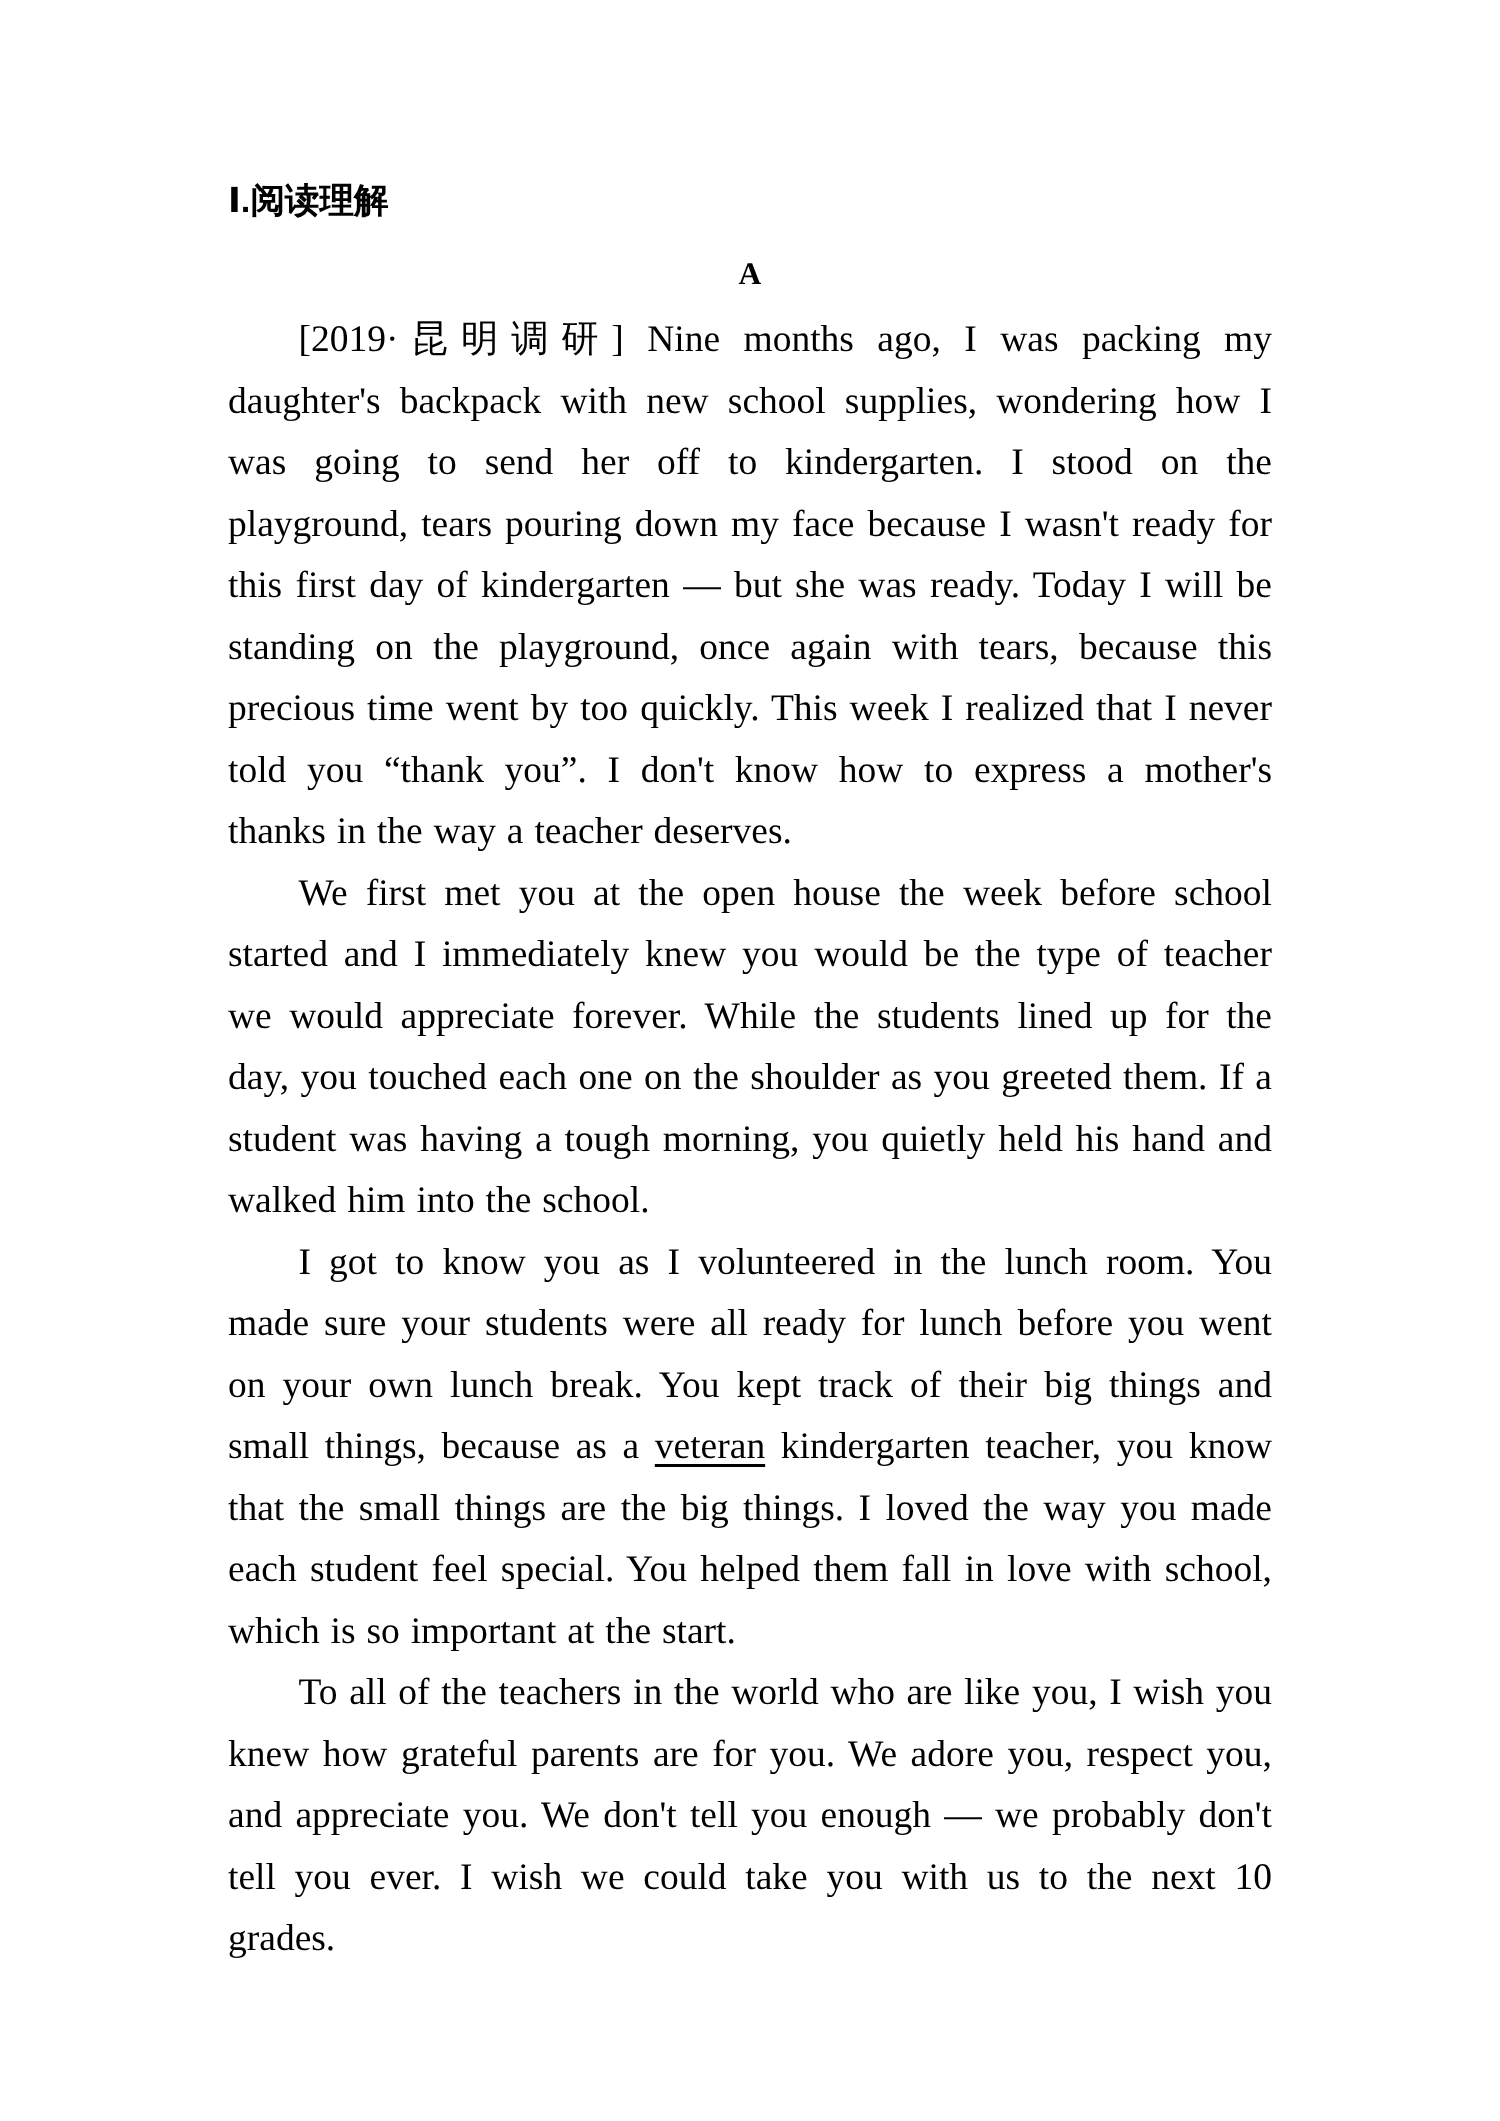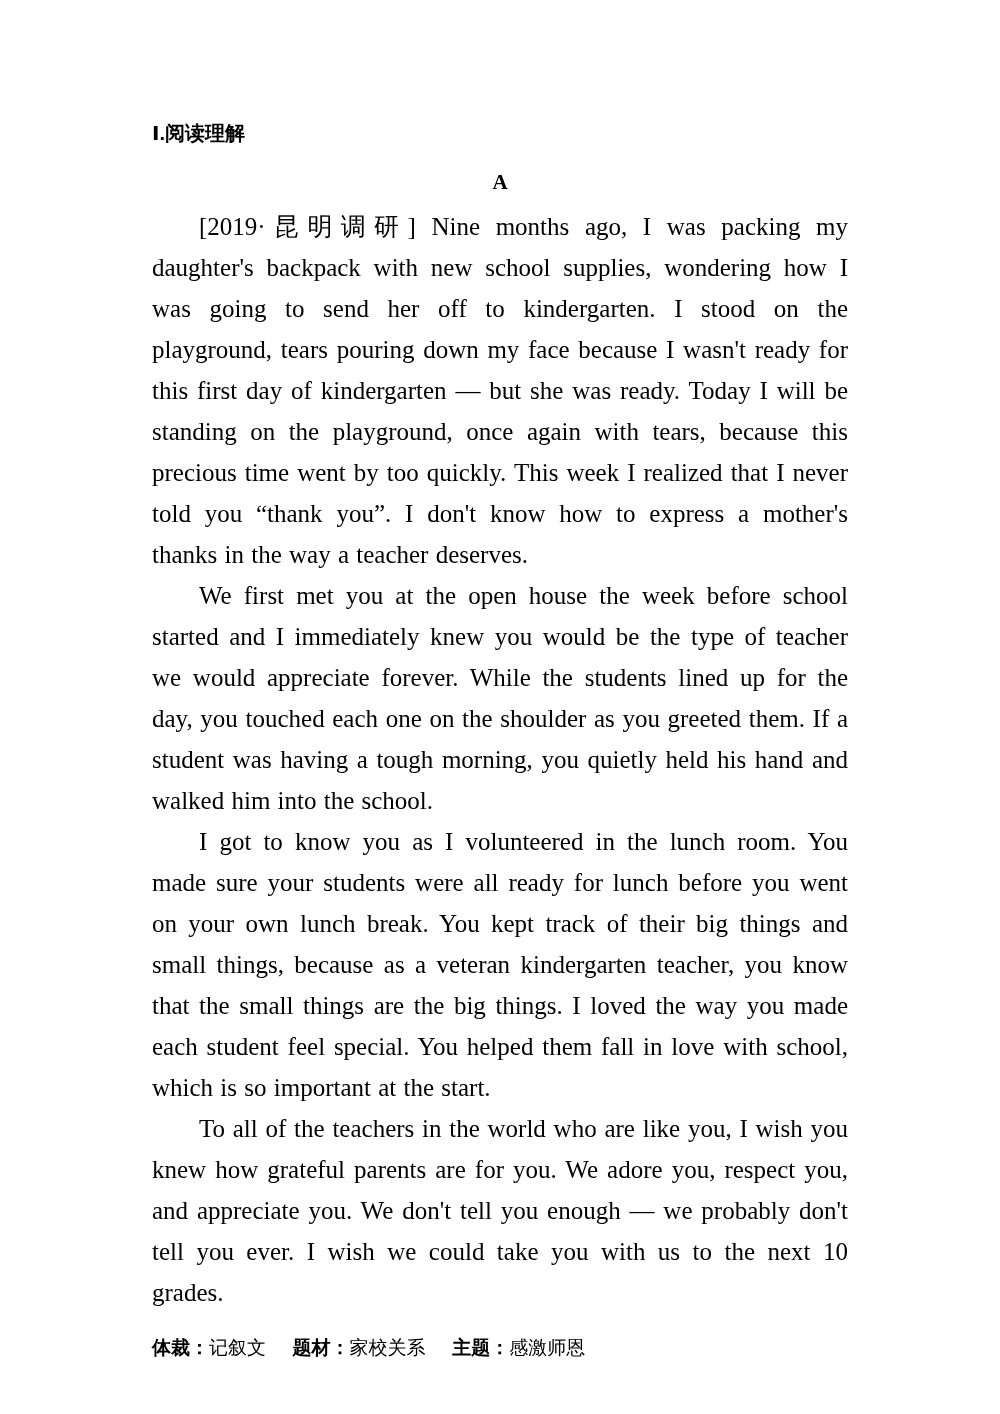--- a/index.html
+++ b/index.html
@@ -23,21 +23,21 @@
     font-weight: bold;
     font-size: 22.5px;
     line-height: 30px;
     text-align: center;
     letter-spacing: 0.2px;
   }
   .section-heading {
     margin: 0 0 18px 0;
     font-family: "Liberation Sans", "DejaVu Sans", sans-serif;
     font-weight: bold;
-    font-size: 20px;
+    font-size: 23px;
     line-height: 30px;
     text-align: left;
   }
   .passage-label {
     margin: 0 0 8px 0;
     font-family: "Liberation Serif", "DejaVu Serif", serif;
     font-weight: bold;
     font-size: 21px;
     line-height: 32px;
     text-align: center;
@@ -45,20 +45,21 @@
   .body-para {
     margin: 0;
     font-family: "Liberation Serif", "DejaVu Serif", serif;
     font-size: 25px;
     line-height: 41px;
     text-align: justify;
     text-indent: 47px;
     word-spacing: 1px;
   }
   .underline {
+    text-decoration: underline;
     text-underline-offset: 4px;
   }
   .meta-line {
     margin-top: 20px;
     font-size: 19px;
     line-height: 30px;
     font-family: "Liberation Sans", "DejaVu Sans", sans-serif;
     text-align: left;
   }
   .meta-group {
@@ -86,17 +87,14 @@
   <div class="passage-label">A</div>
 
   <p class="body-para">[2019·昆明调研] Nine months ago, I was packing my daughter's backpack with new school supplies, wondering how I was going to send her off to kindergarten. I stood on the playground, tears pouring down my face because I wasn't ready for this first day of kindergarten — but she was ready. Today I will be standing on the playground, once again with tears, because this precious time went by too quickly. This week I realized that I never told you “thank you”. I don't know how to express a mother's thanks in the way a teacher deserves.</p>
 
   <p class="body-para">We first met you at the open house the week before school started and I immediately knew you would be the type of teacher we would appreciate forever. While the students lined up for the day, you touched each one on the shoulder as you greeted them. If a student was having a tough morning, you quietly held his hand and walked him into the school.</p>
 
   <p class="body-para"><span>I got to know you as I volunteered in the lunch room. You made sure your students were all ready for lunch before you went on your own lunch break. You kept track of their big things and small things, because as a </span><span class="underline">veteran</span><span> kindergarten teacher, you know that the small things are the big things. I loved the way you made each student feel special. You helped them fall in love with school, which is so important at the start.</span></p>
 
   <p class="body-para">To all of the teachers in the world who are like you, I wish you knew how grateful parents are for you. We adore you, respect you, and appreciate you. We don't tell you enough — we probably don't tell you ever. I wish we could take you with us to the next 10 grades.</p>
 
-  <div class="meta-line">
-    <span class="meta-group"><span class="meta-label">体裁：</span><span class="meta-value">记叙文</span></span><span class="meta-group"><span class="meta-label">题材：</span><span class="meta-value">家校关系</span></span><span class="meta-group"><span class="meta-label">主题：</span><span class="meta-value">感激师恩</span></span>
-  </div>
 
 </div>
 
 </body></html>

